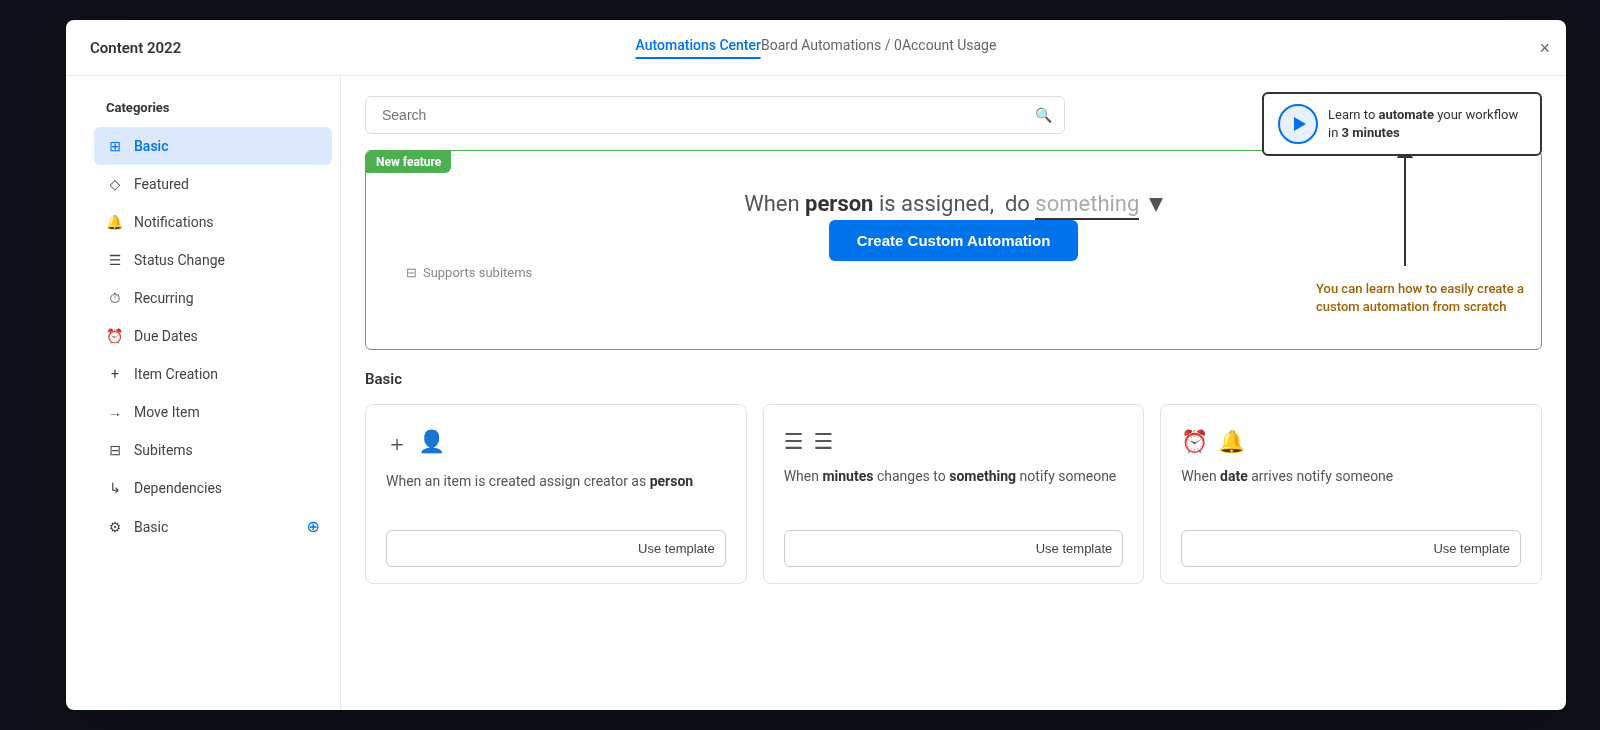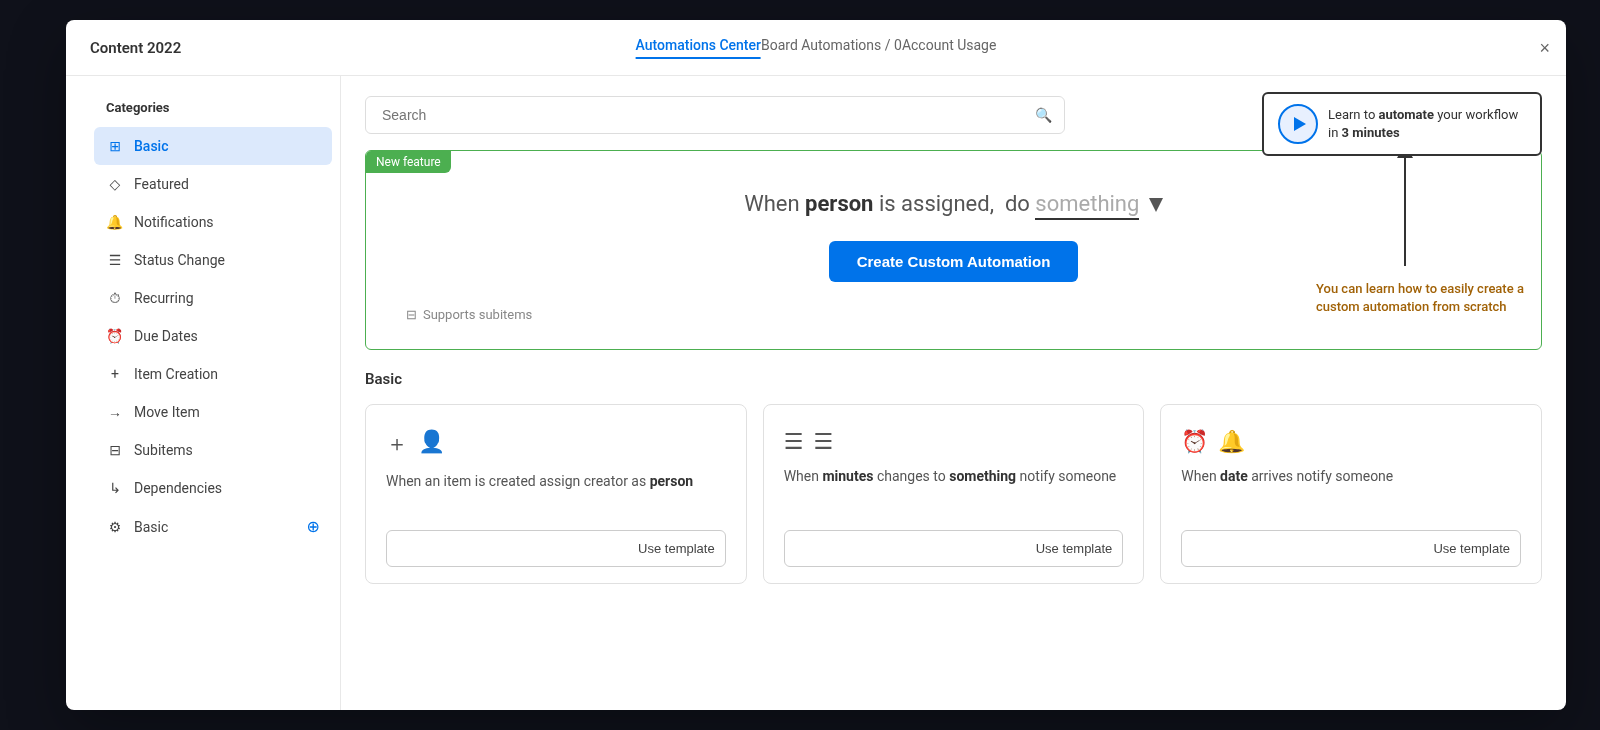--- a/index.html
+++ b/index.html
@@ -48,22 +48,22 @@
 
     
     .arrow-container { position: absolute; top: 70px; right: 160px; display: flex; flex-direction: column; align-items: center; }
     .arrow-line { width: 2px; height: 120px; background: #333; }
     .arrow-tip { width: 0; height: 0; border-left: 8px solid transparent; border-right: 8px solid transparent; border-bottom: 14px solid #333; position: absolute; top: -2px; }
 
     .tooltip-note { position: absolute; top: 204px; right: 30px; color: #a16207; font-size: 13px; font-weight: 500; max-width: 220px; line-height: 1.4; text-align: left; }
 
     
     .new-feature-section { border: 1px solid #4caf50; border-radius: 6px; padding: 0; margin-bottom: 20px; position: relative; overflow: hidden; min-height: 200px; }
-    .new-feature-badge { position: absolute; top: 0; left: 0; background: #4caf50; color: #fff; font-size: 12px; font-weight: 400; padding: 4px 10px; border-radius: 0 0 6px 0; }
-    .new-feature-content { display: flex; flex-direction: column; align-items: center; justify-content: flex-end; padding: 40px 20px 20px; gap: 25px; }
+    .new-feature-badge { position: absolute; top: 0; left: 0; background: #4caf50; color: #fff; font-size: 12px; font-weight: 700; padding: 4px 10px; border-radius: 0 0 6px 0; }
+    .new-feature-content { display: flex; flex-direction: column; align-items: center; justify-content: flex-end; padding: 40px 20px 20px; gap: 4px; }
     .automation-sentence { font-size: 22px; color: #555; text-align: center; }
     .automation-sentence strong { font-weight: 700; color: #333; }
     .automation-sentence .dimmed { color: #aaa; }
     .underline-word { border-bottom: 2px solid #333; padding-bottom: 2px; }
     .create-btn { background: #0073ea; color: #fff; border: none; border-radius: 6px; padding: 12px 28px; font-size: 15px; font-weight: 600; cursor: pointer; }
     .subitems-label { display: flex; align-items: center; gap: 6px; font-size: 13px; color: #888; align-self: flex-start; margin-left: 20px; }
 
     
     .section-label { font-size: 15px; font-weight: 600; color: #333; margin-bottom: 16px; }
 

